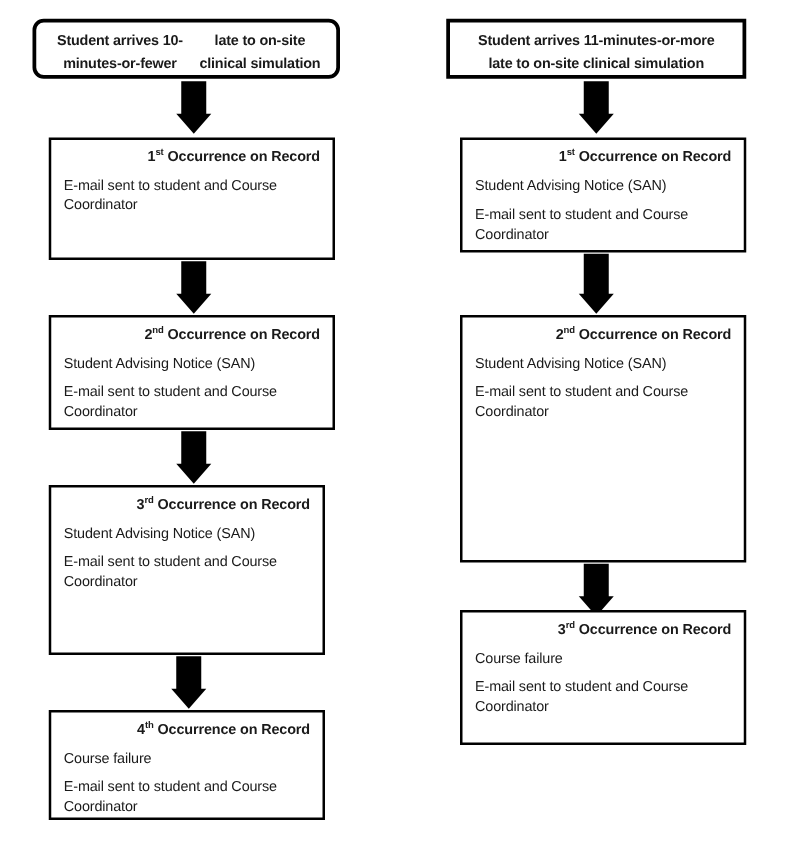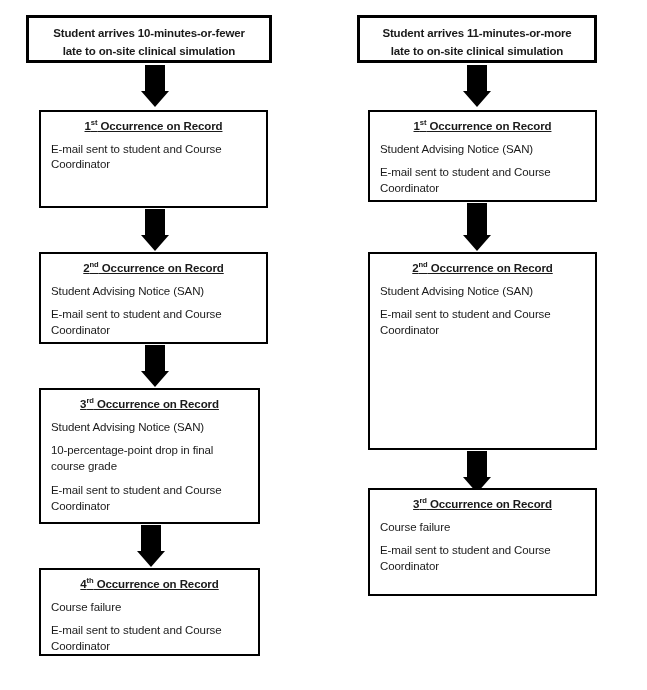--- a/index.html
+++ b/index.html
@@ -38,25 +38,24 @@
     padding: 6px 10px 8px 10px;
   }
   .node.header {
     border-width: 3px;
     text-align: center;
     padding: 7px 8px;
   }
   .node-title {
     font-weight: bold;
     font-size: 11.5px;
-    text-align: center;
+    text-align: right;
     letter-spacing: -0.1px;
     line-height: 1.35;
     margin: 1px 0 7px 0;
-    text-decoration: underline;
   }
   .node-title sup {
     font-size: 7.6px;
     vertical-align: super;
     line-height: 0;
   }
   .header-line {
     font-weight: bold;
     font-size: 11.5px;
     line-height: 1.55;
@@ -96,21 +95,21 @@
   }
   .arrow { background: transparent; }
 </style>
 </head>
 <body>
 
 <div id="flowchart">
 
   <div class="column col-left">
 
-    <div class="node header" style="left:26px; top:15px; width:246px; height:48px; display:flex; flex-direction:column; justify-content:flex-start;">
+    <div class="node header" style="left:26px; top:15px; width:246px; height:48px; display:flex; flex-direction:row; justify-content:flex-start;border-radius:9px;">
       <div class="header-line">Student arrives 10-minutes-or-fewer</div>
       <div class="header-line">late to on-site clinical simulation</div>
     </div>
 
     <div class="arrow" style="left:133px; top:65px; width:44px; height:42px;">
       <div class="shaft" style="width:20px; height:28px;"></div>
       <div class="head"></div>
     </div>
 
     <div class="node" style="left:39px; top:110px; width:229px; height:98px;">
@@ -130,21 +129,20 @@
     </div>
 
     <div class="arrow" style="left:133px; top:345px; width:44px; height:42px;">
       <div class="shaft" style="width:20px; height:28px;"></div>
       <div class="head"></div>
     </div>
 
     <div class="node" style="left:39px; top:388px; width:221px; height:136px;">
       <div class="node-title"><span>3</span><sup>rd</sup><span> Occurrence on Record</span></div>
       <div class="node-line">Student Advising Notice (SAN)</div>
-      <div class="node-line">10-percentage-point drop in final course grade</div>
       <div class="node-line">E-mail sent to student and Course Coordinator</div>
     </div>
 
     <div class="arrow" style="left:129px; top:525px; width:44px; height:42px;">
       <div class="shaft" style="width:20px; height:28px;"></div>
       <div class="head"></div>
     </div>
 
     <div class="node" style="left:39px; top:568px; width:221px; height:88px;">
       <div class="node-title"><span>4</span><sup>th</sup><span> Occurrence on Record</span></div>

